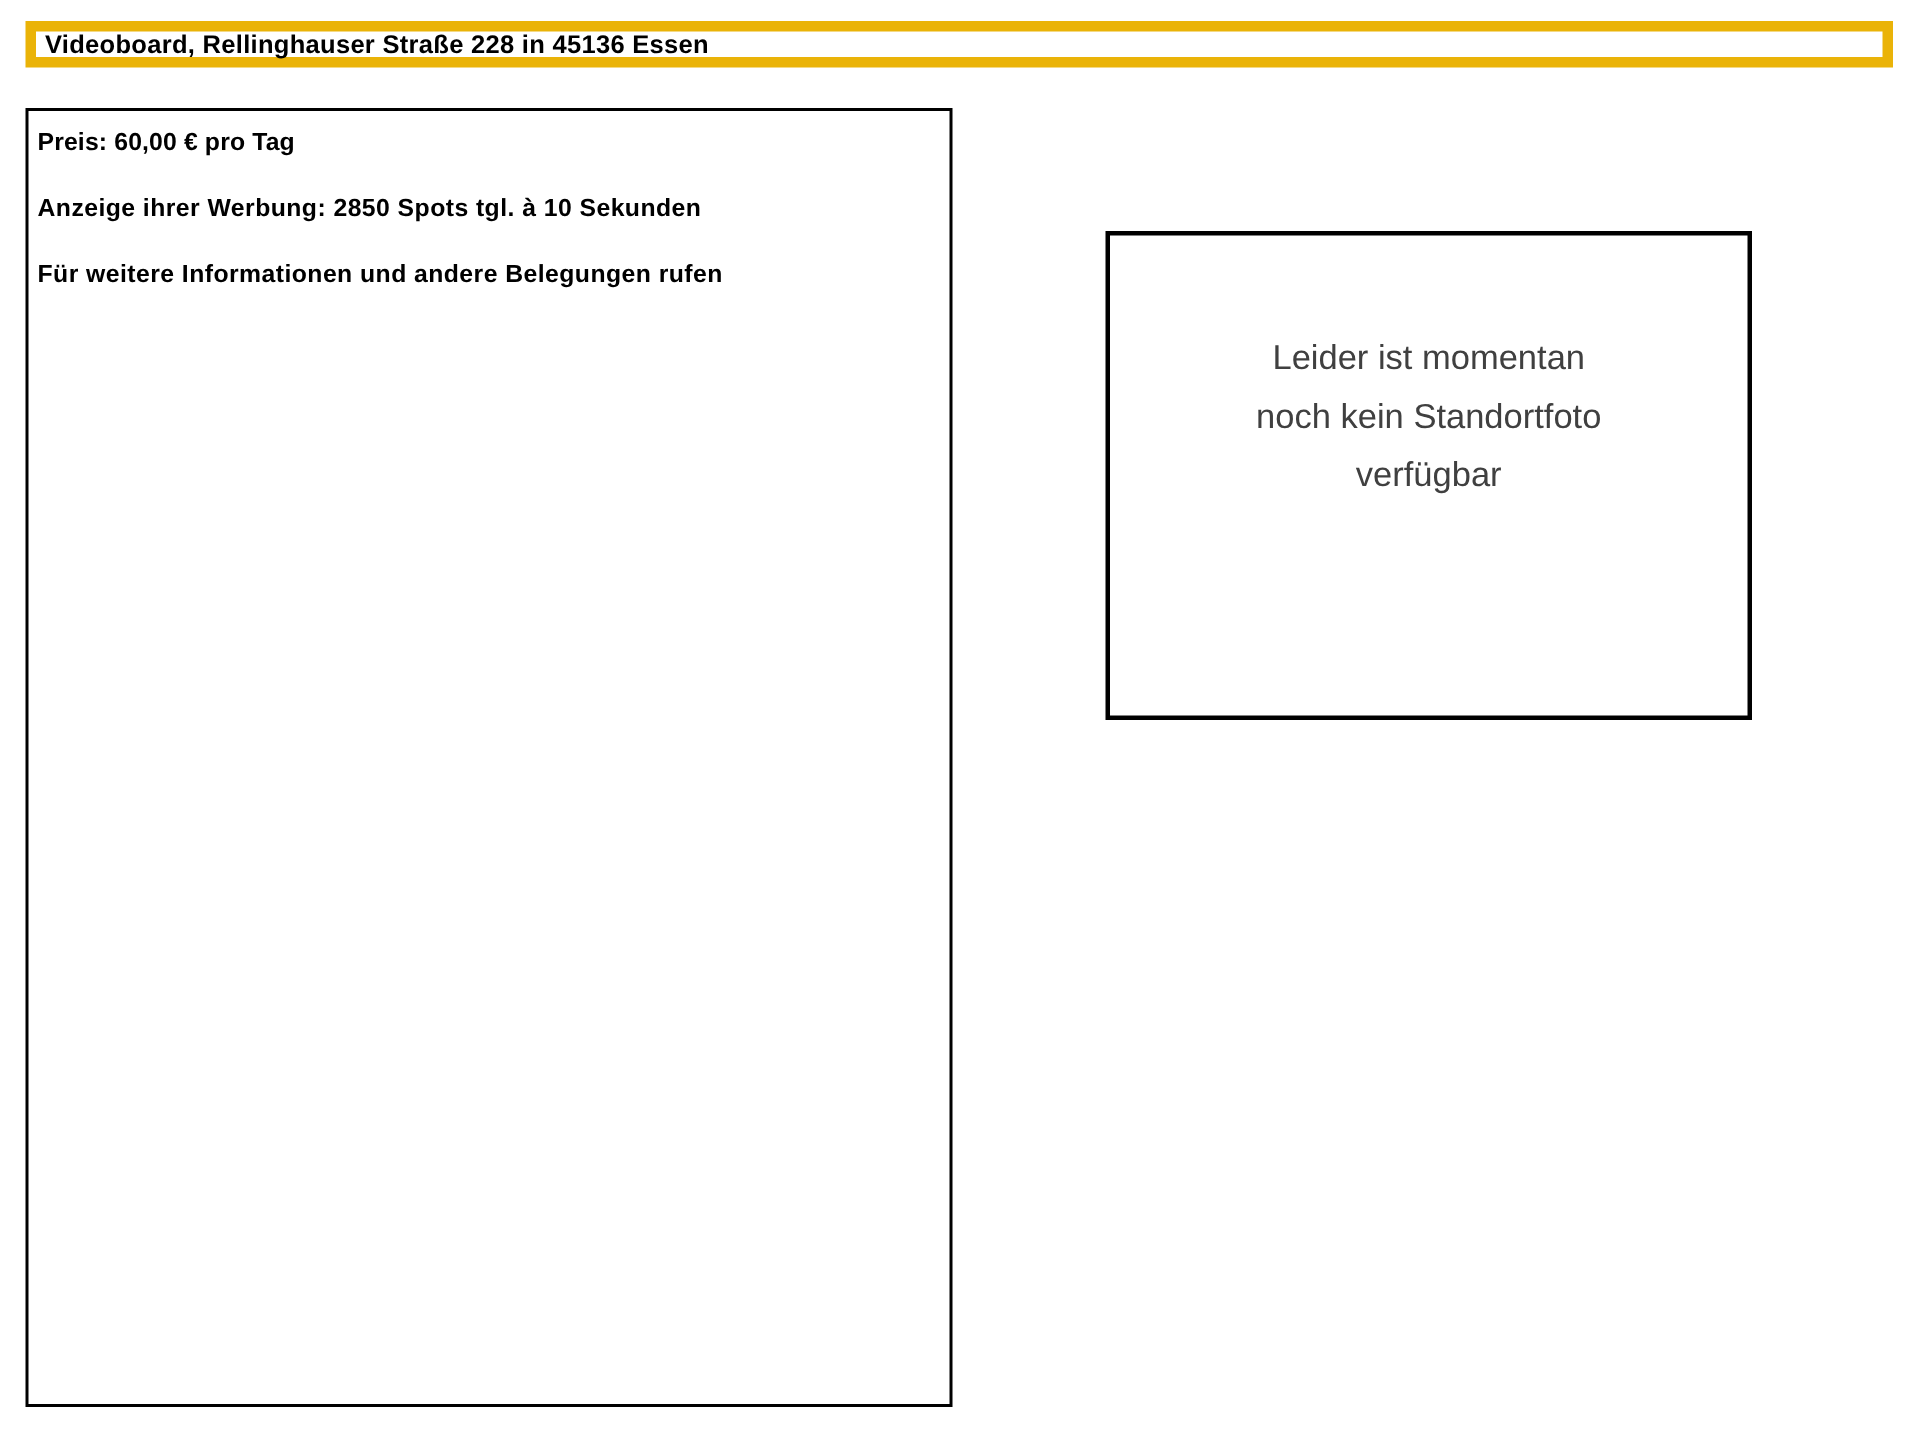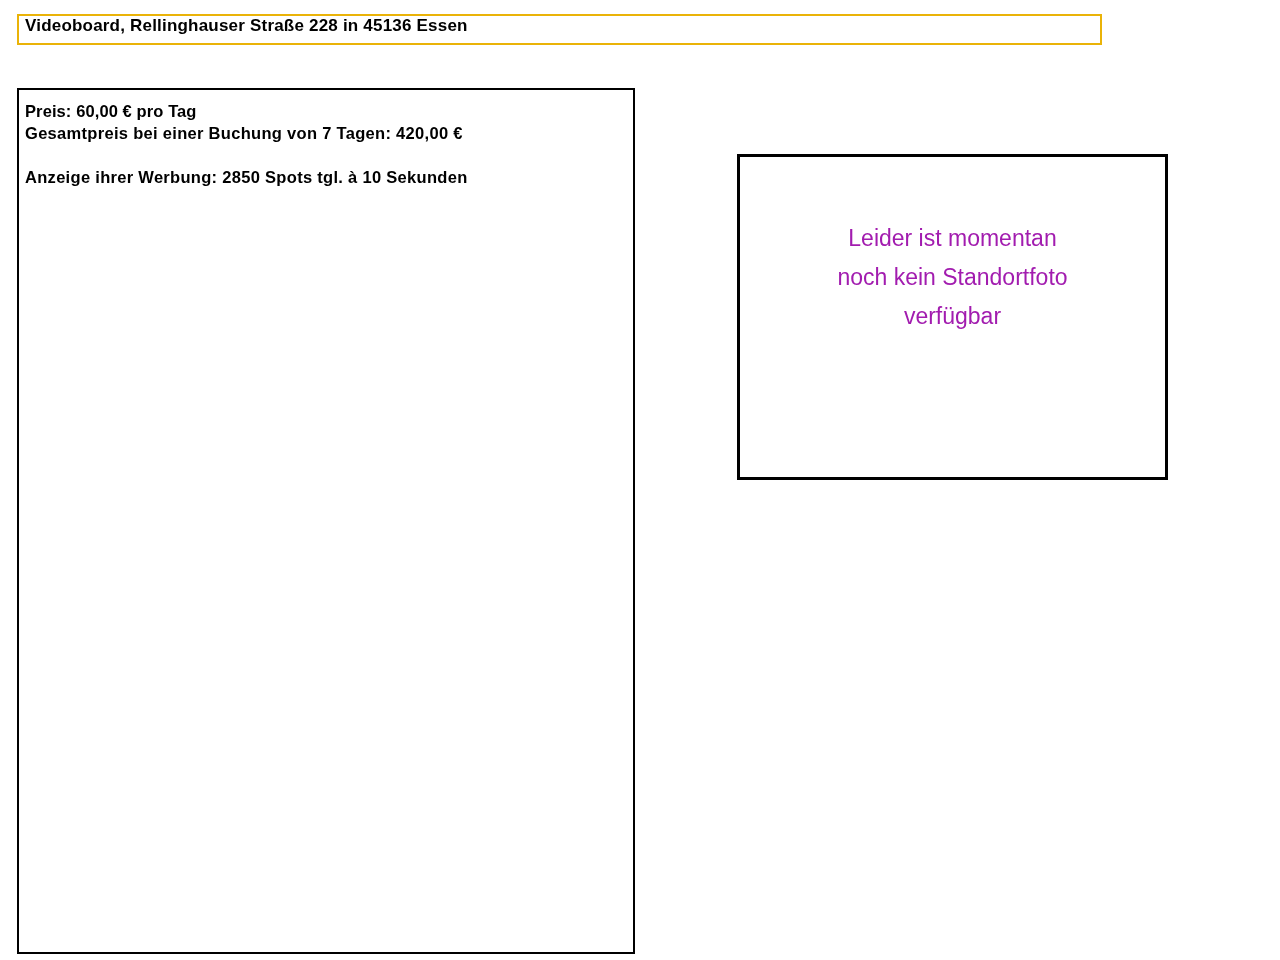--- a/index.html
+++ b/index.html
@@ -14,39 +14,40 @@
     font-family: "Liberation Sans", sans-serif;
     color: #000000;
     overflow: hidden;
   }
 
   
   #header-bar {
     position: absolute;
     left: 17px;
     top: 14px;
-    width: 1085px;
+    width: 1245px;
     height: 31px;
-    border: 2px solid #eab308;
+    border: 7px solid #eab308;
     box-sizing: border-box;
     display: flex;
+    align-items: center;
   }
   #header-title {
     font-size: 17px;
     font-weight: bold;
     letter-spacing: 0.2px;
     padding-left: 6px;
     white-space: nowrap;
   }
 
   
   #details-panel {
     position: absolute;
     left: 17px;
-    top: 88px;
+    top: 72px;
     width: 618px;
     height: 866px;
     border: 2px solid #000000;
     box-sizing: border-box;
     padding: 10px 0 0 6px;
   }
   .detail-line {
     font-size: 16.5px;
     font-weight: bold;
     line-height: 22px;
@@ -69,39 +70,39 @@
     height: 326px;
     border: 3px solid #000000;
     box-sizing: border-box;
     display: flex;
     align-items: center;
     justify-content: center;
   }
   #photo-placeholder-text {
     font-size: 23px;
     line-height: 39px;
-    color: #a21caf;
+    color: #404040;
     text-align: center;
     font-weight: normal;
     padding-bottom: 80px;
     white-space: pre-line;
   }
 </style>
 </head>
 <body>
 
 <div id="header-bar">
   <span id="header-title">Videoboard, Rellinghauser Straße 228 in 45136 Essen</span>
 </div>
 
 <div id="details-panel">
   <div class="detail-line price">Preis: 60,00 € pro Tag</div>
-  <div class="detail-line">Gesamtpreis bei einer Buchung von 7 Tagen: 420,00 €</div>
   <div class="block-gap"></div>
   <div class="detail-line">Anzeige ihrer Werbung: 2850 Spots tgl. à 10 Sekunden</div>
   <div class="block-gap"></div>
+  <div class="detail-line">Für weitere Informationen und andere Belegungen rufen</div>
 </div>
 
 <div id="photo-placeholder">
   <div id="photo-placeholder-text">Leider ist momentan
 noch kein Standortfoto
 verfügbar</div>
 </div>
 
 </body></html>

